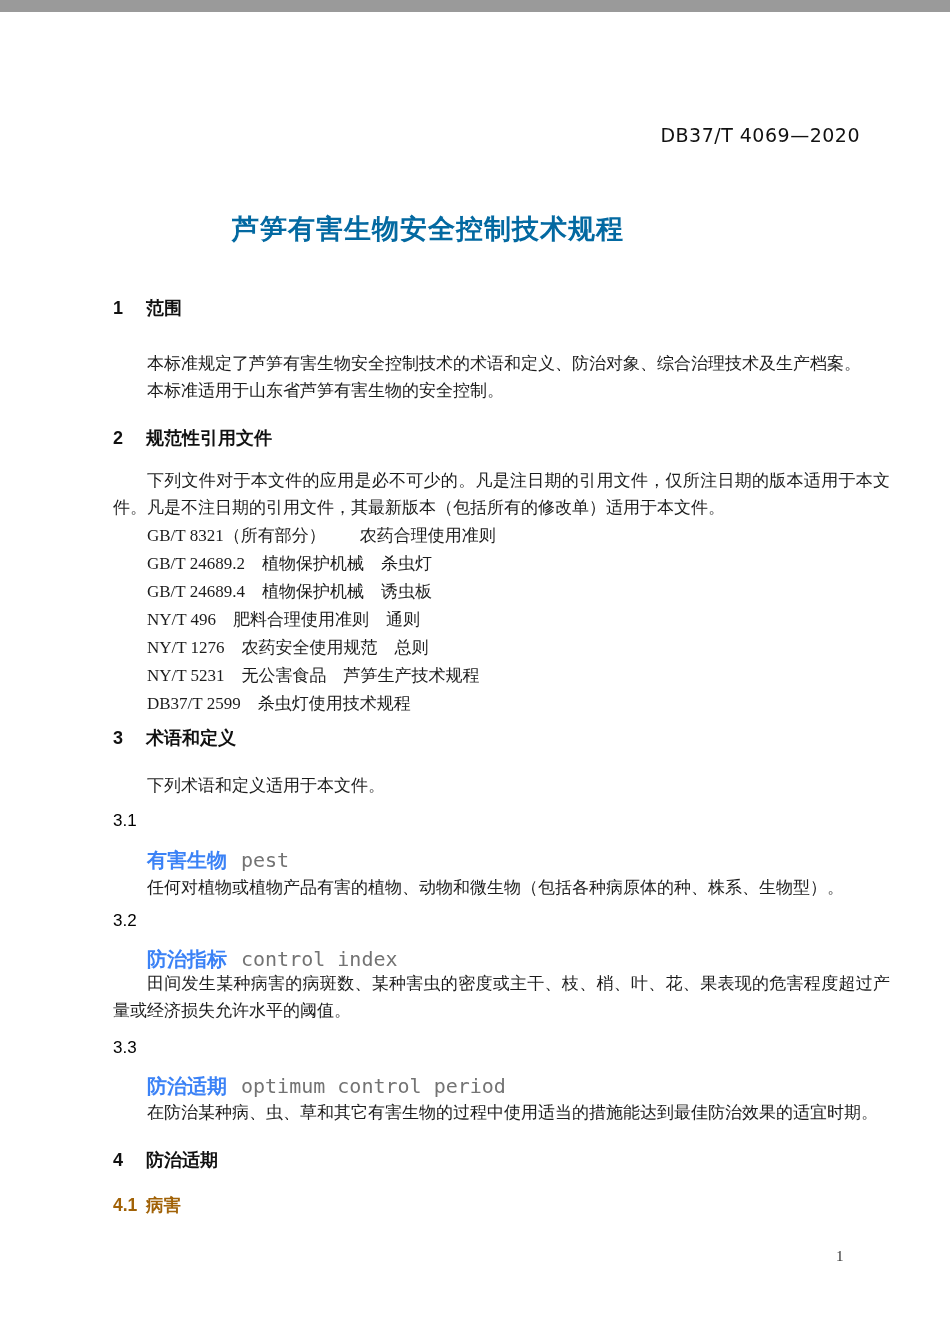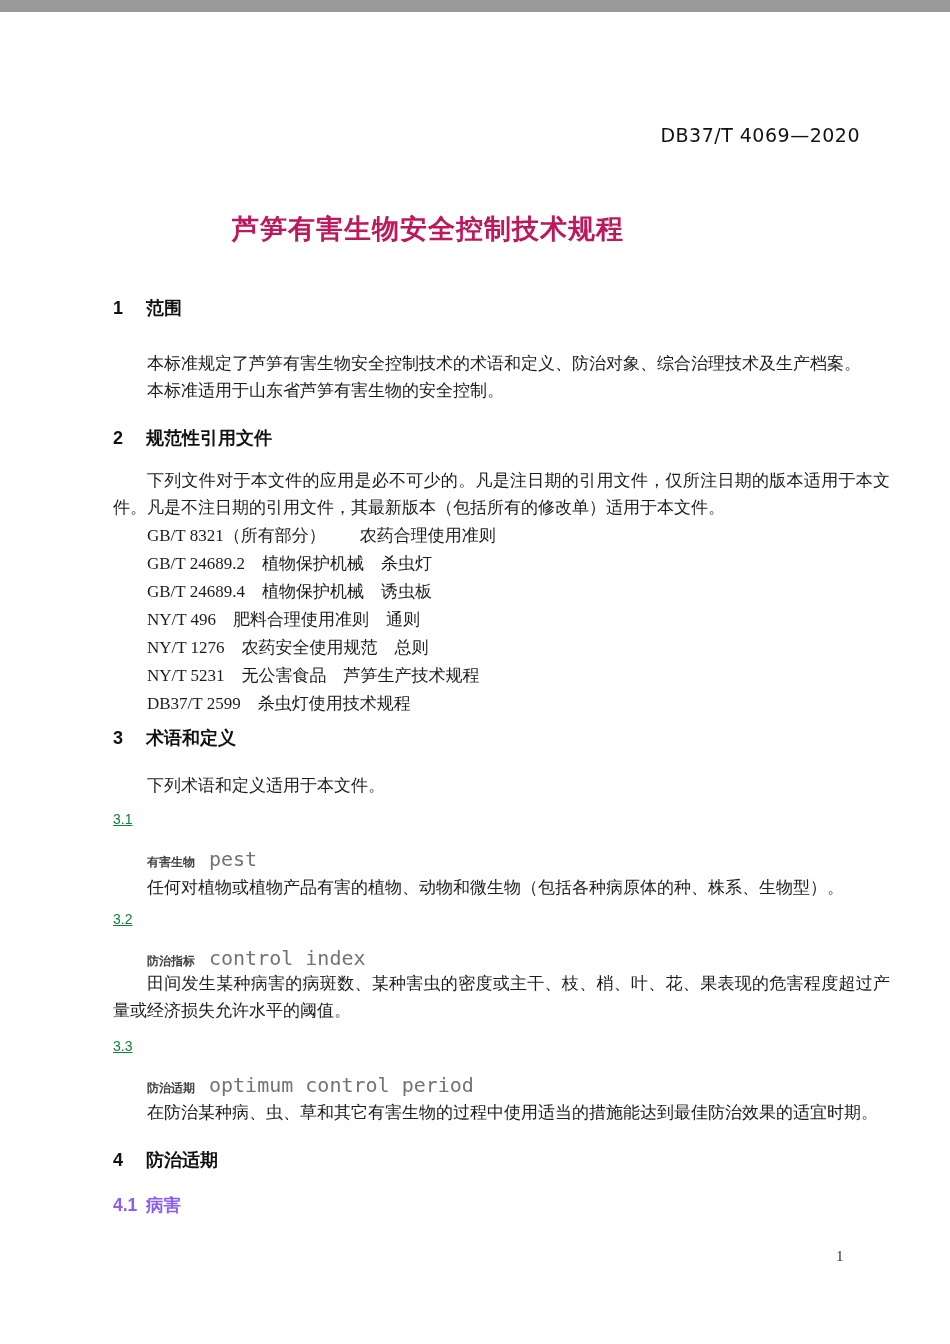--- a/index.html
+++ b/index.html
@@ -30,60 +30,59 @@
     position: absolute;
     top: 199px;
     left: 0;
     width: 856px;
     margin: 0;
     text-align: center;
     font-family: "Liberation Sans", sans-serif;
     font-weight: bold;
     font-size: 27px;
     letter-spacing: 1px;
-    color: #be185d;
+    color: #0369a1;
   }
   .clause-h {
     font-family: "Liberation Sans", sans-serif;
     font-weight: bold;
     font-size: 18px;
     line-height: 22px;
     color: #111;
   }
   .clause-h .hnum { display: inline-block; min-width: 33px; }
   .sub-h {
     font-family: "Liberation Sans", sans-serif;
     font-weight: bold;
     font-size: 17.5px;
     line-height: 22px;
-    color: #8b5cf6;
+    color: #a16207;
   }
   .sub-h .hnum { display: inline-block; min-width: 33px; }
   .body {
     margin: 0;
     font-size: 17px;
     line-height: 27px;
     text-align: justify;
     text-indent: 34px;
     color: #1c1c1c;
   }
   .ref-list { line-height: 28px; font-size: 17px; }
   .ref-list > div { text-indent: 34px; white-space: pre; }
   .term-num {
     font-family: "Liberation Sans", sans-serif;
-    font-size: 14px;
-    color: #15803d;
-    text-decoration: underline;
+    font-size: 17px;
+    color: #000000;
   }
   .term-line { padding-left: 34px; }
   .term-zh {
     font-family: Liberation Mono, monospace;
     font-weight: bold;
-    font-size: 12px;
-    color: #404040;
+    font-size: 20px;
+    color: #3b82f6;
   }
   .term-en {
     font-family: "DejaVu Sans Mono", monospace;
     font-size: 20px;
     margin-left: 14px;
     color: #737373;
   }
   .page-number {
     position: absolute;
     top: 1236px;

